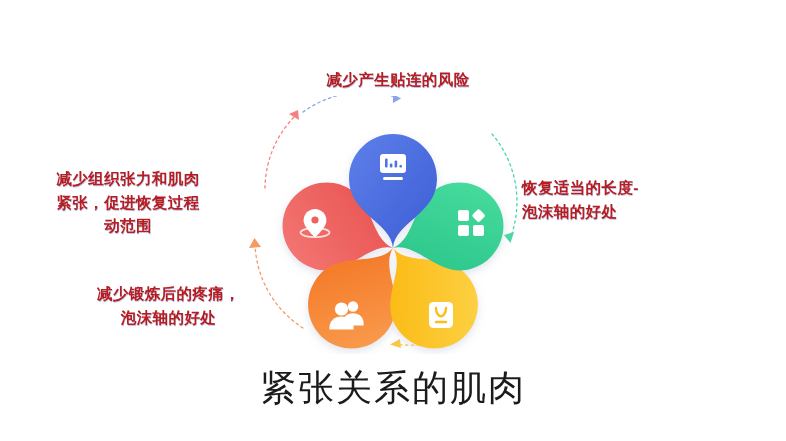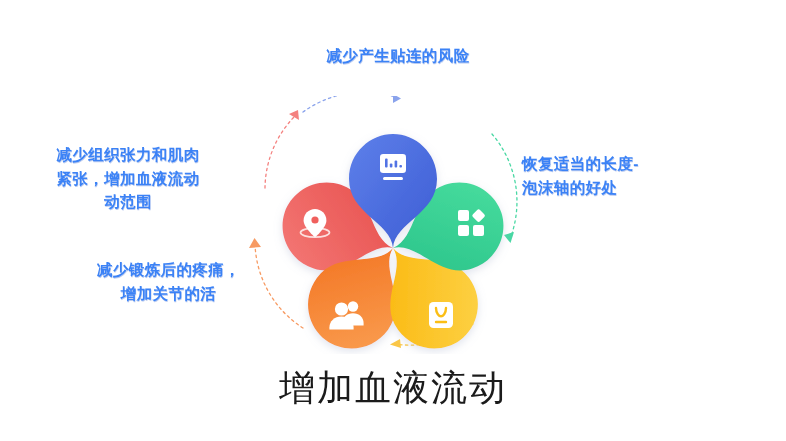--- a/index.html
+++ b/index.html
@@ -14,27 +14,28 @@
     position: relative;
     width: 786px;
     height: 441px;
     background: #ffffff;
     overflow: hidden;
   }
 
   
   .label {
     position: absolute;
-    color: #3b82f6;
+    color: #b91c1c;
     font-weight: bold;
     font-size: 15.5px;
     line-height: 1.52;
     letter-spacing: 0.4px;
     white-space: pre-line;
     text-shadow: 0.5px 0.5px 0 rgba(60,106,208,0.35);
+    margin-top: 24px;
   }
   #label-top      { left: 248px; top: 44px;  width: 300px; text-align: center; }
   #label-left     { left: 22px;  top: 143px; width: 212px; text-align: center; }
   #label-right    { left: 522px; top: 152px; width: 230px; text-align: left; }
   #label-botleft  { left: 56px;  top: 258px; width: 225px; text-align: center; }
   #label-botright { left: 476px; top: 262px; width: 215px; text-align: center; }
 
   
   #main-title {
     position: absolute;
@@ -182,25 +183,25 @@
         <path d="M 0 -14 C -6.3 -14 -11.4 -8.9 -11.4 -2.6 C -11.4 4.6 0 14.2 0 14.2 C 0 14.2 11.4 4.6 11.4 -2.6 C 11.4 -8.9 6.3 -14 0 -14 Z" fill="#ffffff"></path>
         <circle cx="0" cy="-3" r="3.6" fill="#f0605d"></circle>
         <ellipse cx="0" cy="9.6" rx="14.5" ry="4.6" fill="none" stroke="#ffffff" stroke-width="1.7" opacity="0.78"></ellipse>
       </g>
     </svg>
   </div>
 
   <div class="label" id="label-top">减少产生贴连的风险</div>
 
   <div class="label" id="label-left">减少组织张力和肌肉
-紧张，增加血液流动
+紧张，促进恢复过程
 动范围</div>
 
   <div class="label" id="label-right">恢复适当的长度-
 泡沫轴的好处</div>
 
   <div class="label" id="label-botleft">减少锻炼后的疼痛，
-增加关节的活</div>
-
-
-  <div id="main-title">增加血液流动</div>
+泡沫轴的好处</div>
+
+
+  <div id="main-title">紧张关系的肌肉</div>
 
 </div>
 
 </body></html>

